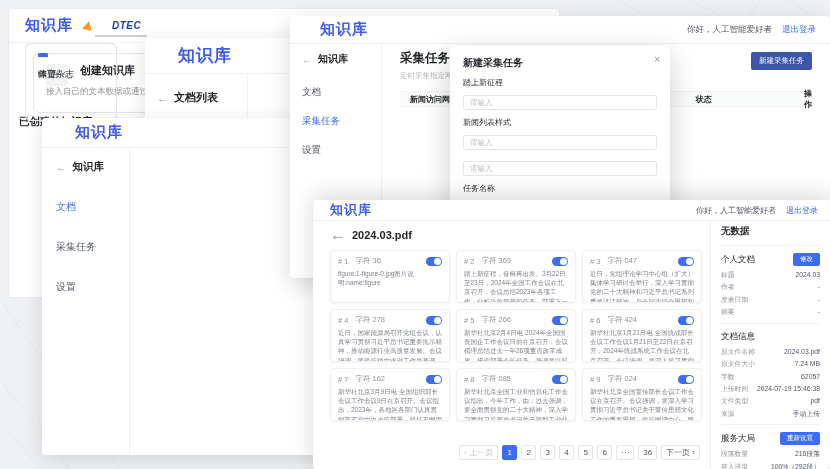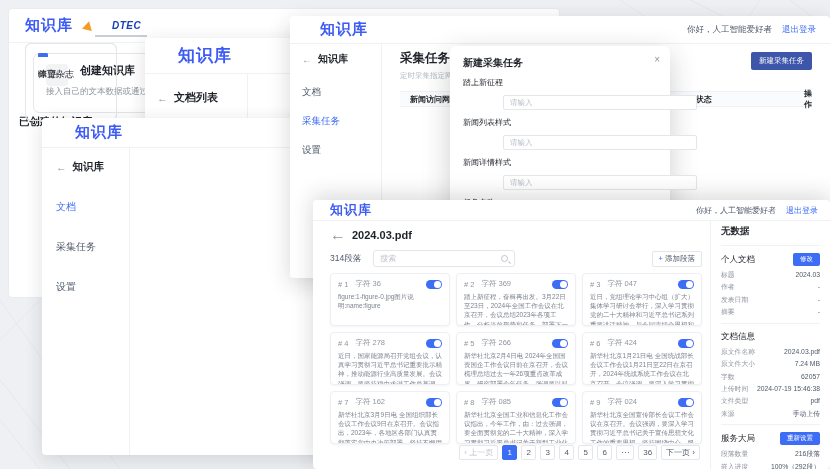--- a/index.html
+++ b/index.html
@@ -61,21 +61,21 @@
   .task-thead { display:flex; margin-top:10px; background:#fafbfc; border-top:1px solid #f0f1f3; border-bottom:1px solid #f0f1f3; height:16px; align-items:center; font-size:8px; font-weight:bold; color:#1f2329; }
   .th-url { width:300px; padding-left:10px; }
   .th-status { width:110px; }
   .th-op { flex:1; }
   
   .modal { position:absolute; left:450px; top:46px; width:220px; height:212px; background:#fff; border-radius:6px; box-shadow:0 8px 28px rgba(31,35,41,.22); z-index:5; padding:10px 13px; }
   .modal-title { font-size:10px; font-weight:bold; }
   .modal-close { position:absolute; right:10px; top:8px; font-size:10px; color:#8f959e; cursor:pointer; }
   .field { margin-top:7px; }
   .flabel { font-size:8px; color:#1f2329; margin-bottom:3px; }
-  .finput { width:100%; height:15px; border:1px solid #e5e6eb; border-radius:2px; font-size:7.5px; padding:0 6px; color:#4e5969; outline:none;margin-left:40px; }
+  .finput { width:100%; height:15px; border:1px solid #e5e6eb; border-radius:2px; font-size:7.5px; padding:0 6px; color:#4e5969; outline:none; }
   .finput::placeholder { color:#b8bec8; }
   .sched-label { font-size:8px; margin-top:8px; }
   .radio-row { display:flex; align-items:center; gap:5px; margin-top:6px; }
   .radio { width:8px; height:8px; border-radius:50%; border:1px solid #c3c8d0; background:#fff; flex:none; }
   .radio.sel { border:2.5px solid #3d6df5; }
   .radio-lb { font-size:7.5px; color:#1f2329; margin-right:6px; }
   .datebox { display:flex; align-items:center; gap:3px; background:#f2f3f5; border-radius:2px; height:14px; padding:0 5px; color:#b8bec8; font-size:7px; flex:1; }
   .cal { width:7px; height:7px; border:1px solid #c3c8d0; border-top-width:2px; border-radius:1px; flex:none; }
   
   .w5 { left:313px; top:200px; width:517px; height:269px; box-shadow:0 -4px 22px rgba(31,35,41,.18); z-index:6; }
@@ -243,21 +243,20 @@
           <div class="flabel">踏上新征程</div>
           <input class="finput" readonly="" placeholder="请输入" style="">
         </div>
 
         <div class="field">
           <div class="flabel">新闻列表样式</div>
           <input class="finput" readonly="" placeholder="请输入" style="">
         </div>
 
         <div class="field">
-          <div class="flabel">新闻详情样式</div>
           <input class="finput" readonly="" placeholder="请输入" style="">
         </div>
 
         <div class="field">
           <div class="flabel">任务名称</div>
           <input class="finput" readonly="" placeholder="请输入" style="">
         </div>
       </div>
     <div class="sched-label">是否定时执行</div>
     <div class="radio-row">
@@ -279,28 +278,20 @@
         <span class="greet">你好，人工智能爱好者</span>
         <span class="logout">退出登录</span>
       </span>
     </div>
 
     <div class="doc-main">
       <div class="doc-titlerow">
         <span class="arrow">←</span>
         <span class="doc-title">2024.03.pdf</span>
       </div>
-      <div class="doc-controls">
-        <span class="para-count">314段落</span>
-        <span class="searchbox">
-          <input readonly="" placeholder="搜索" style="">
-          <span class="mag"></span>
-        </span>
-        <button class="add-btn"><b>+</b> <span>添加段落</span></button>
-      </div>
 
       <div class="chunk-grid">
 
           <div class="chunk">
             <div class="chunk-hd">
               <span class="chunk-id"># 1</span>
               <span class="chunk-chars">字符 36</span>
               <span class="toggle"></span>
             </div>
             <div class="chunk-tx">figure:1-figure-0.jpg图片说明:name:figure</div>

